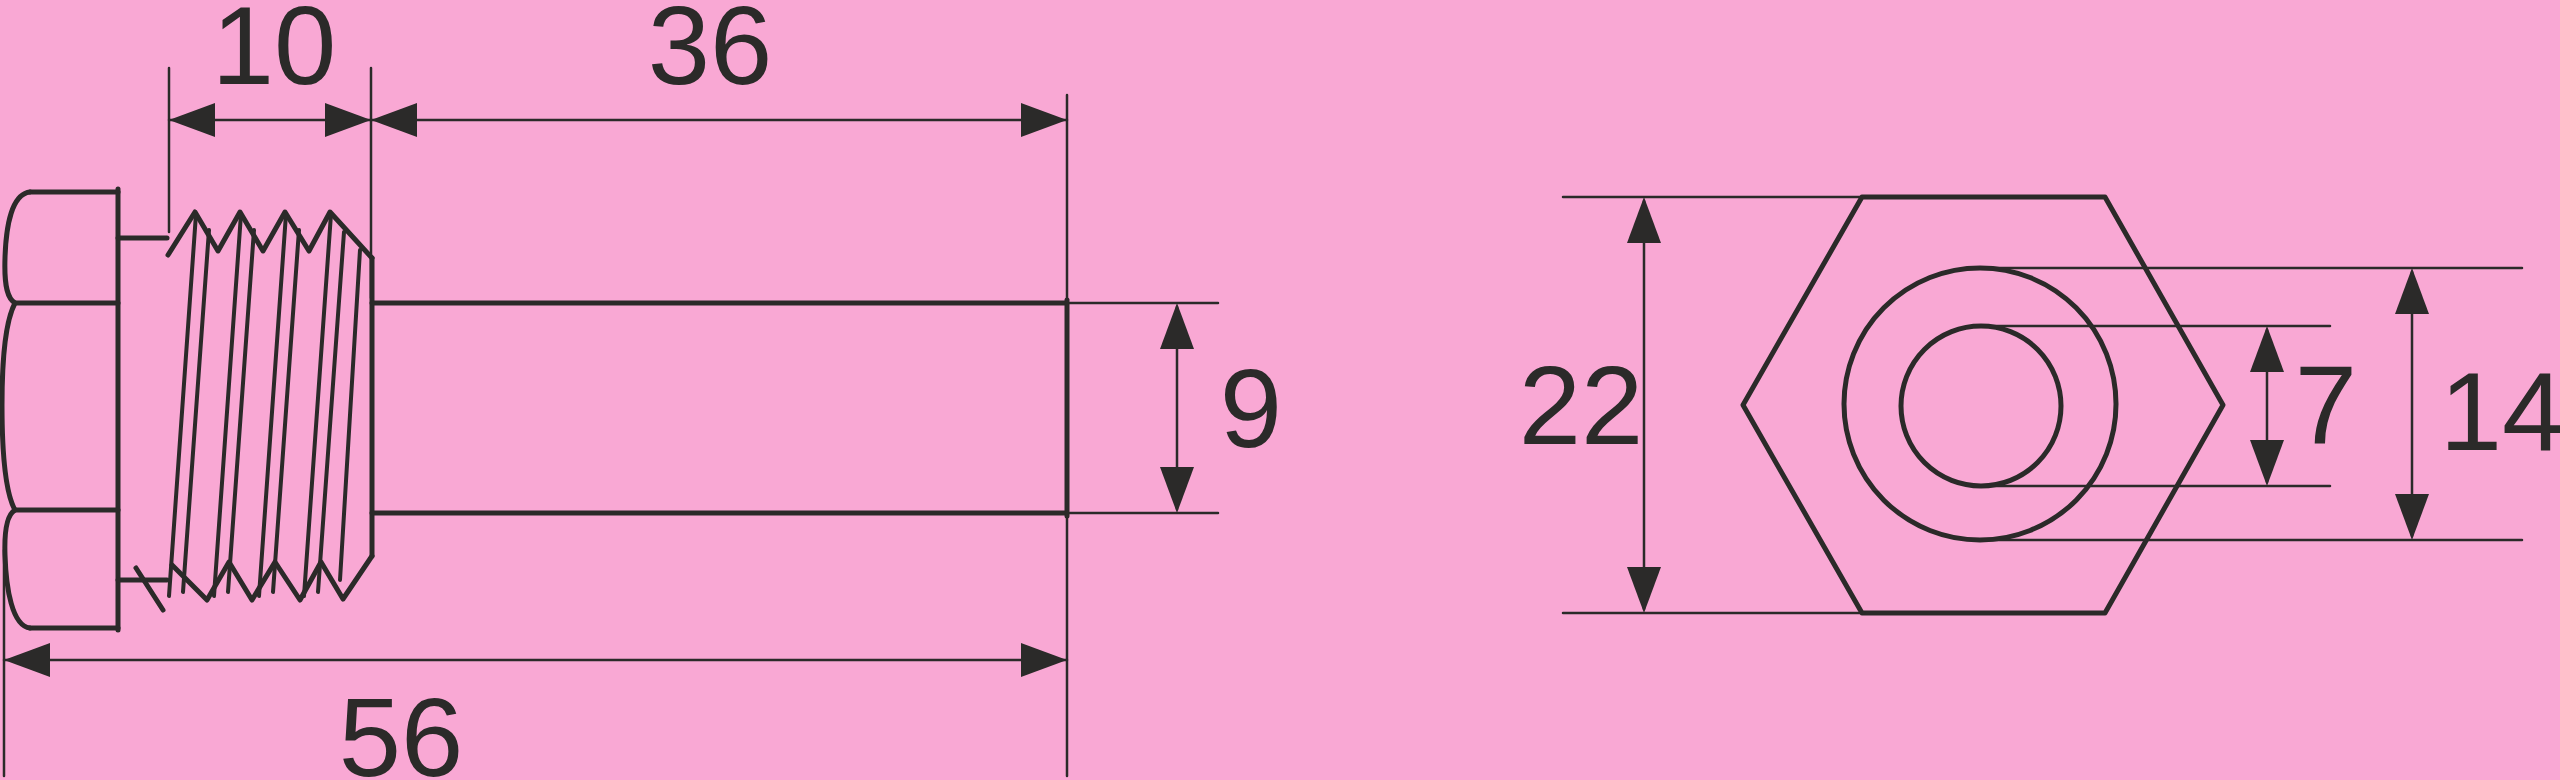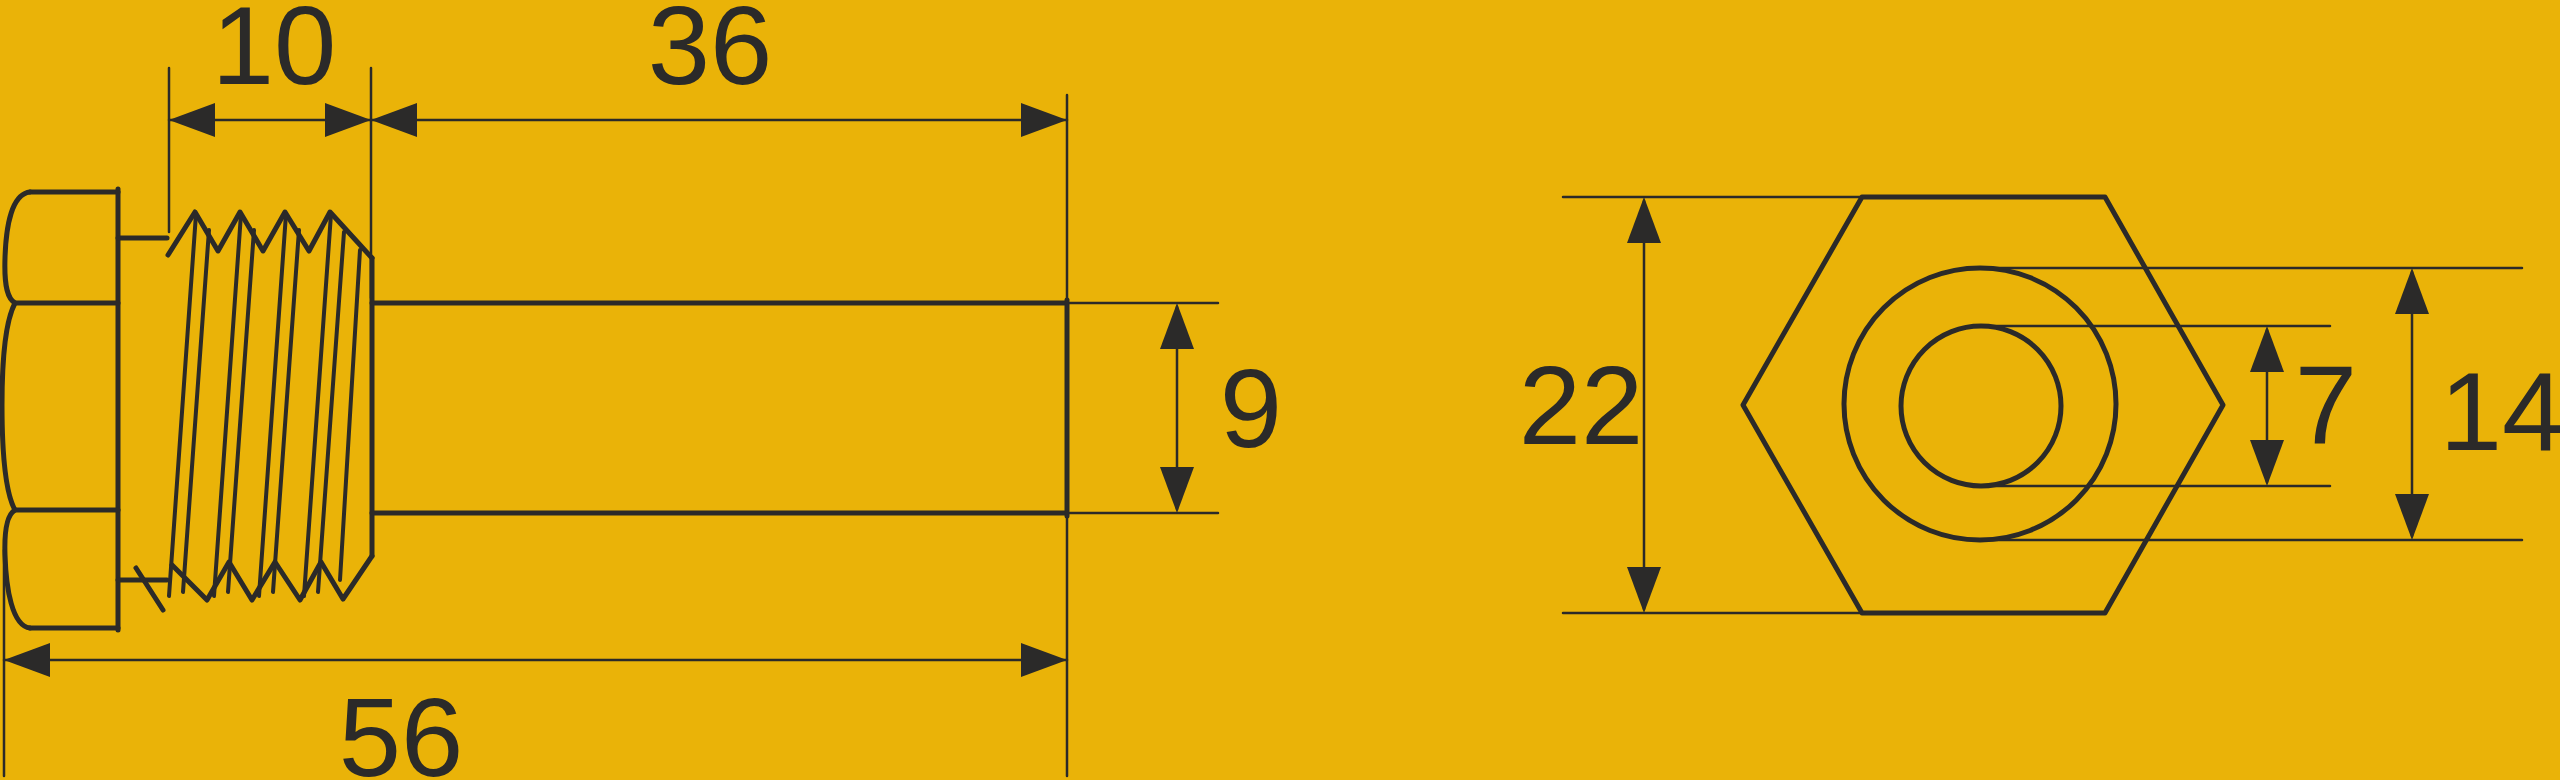--- a/index.html
+++ b/index.html
@@ -1,21 +1,21 @@
 <!DOCTYPE html>
 <html><head>
 <meta charset="utf-8">
 <style>
   html, body { margin: 0; padding: 0; }
   body { background: #ffffff; }
   .stage {
     width: 2560px;
     height: 780px;
     position: relative;
-    background: #eab308;
+    background: #f9a8d4;
     overflow: hidden;
   }
   svg { display: block; }
   .dim-label {
     font-family: "Liberation Sans", "DejaVu Sans", sans-serif;
     font-size: 112px;
     font-weight: 400;
   }
 </style>
 </head>

